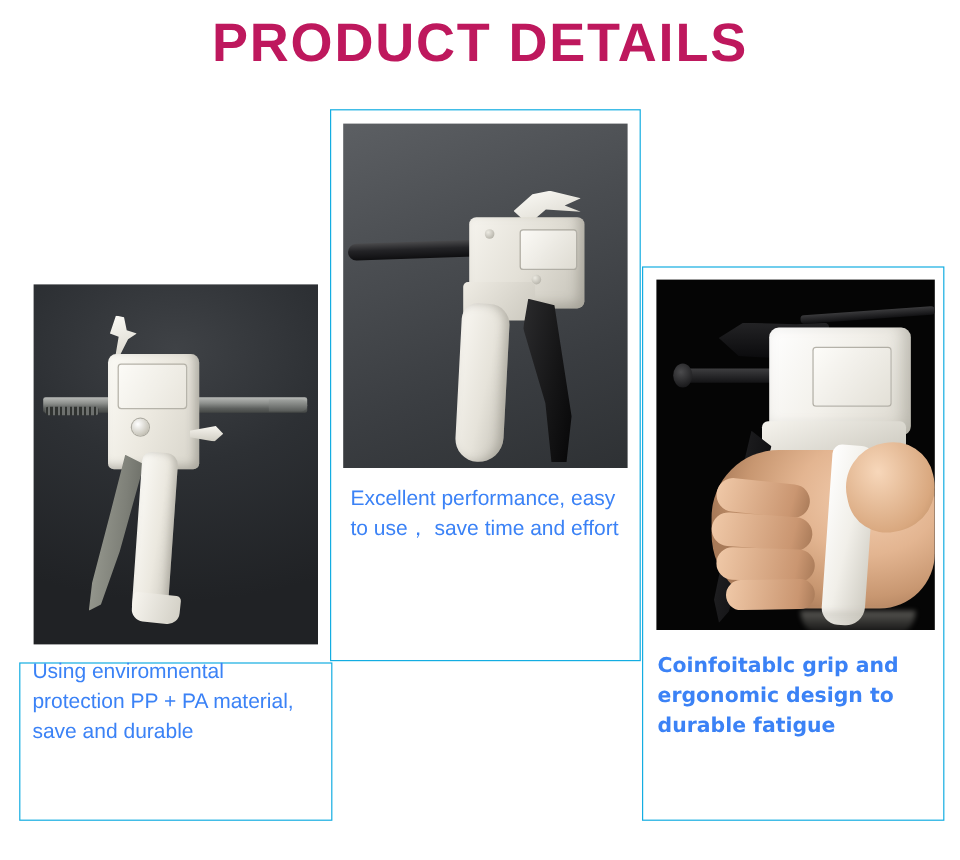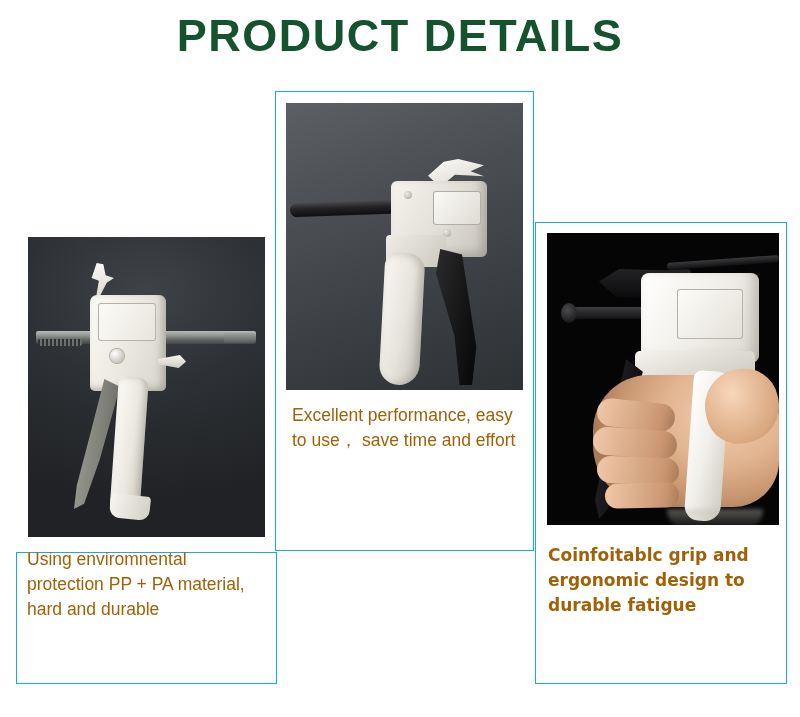--- a/index.html
+++ b/index.html
@@ -15,21 +15,21 @@
     font-family: "Liberation Sans", sans-serif;
   }
 
   
   .page-title {
     position: absolute;
     top: 8px;
     left: 0;
     width: 800px;
     text-align: center;
-    color: #14532d;
+    color: #be185d;
     font-family: "Liberation Sans", sans-serif;
     font-weight: bold;
     font-size: 45px;
     letter-spacing: 1.5px;
     line-height: 56px;
     white-space: nowrap;
   }
 
   
   .panel {
@@ -60,21 +60,21 @@
     background:
       linear-gradient(160deg, #5c5f63 0%, #4a4d51 35%, #3a3d41 70%, #2e3134 100%);
   }
   .bg-black {
     background: #050505;
   }
 
   
   .caption {
     position: absolute;
-    color: #a16207;
+    color: #3b82f6;
   }
   .caption-left {
     left: 27px;
     top: 547px;
     width: 240px;
     font-family: "Liberation Sans", sans-serif;
     font-size: 17.5px;
     line-height: 25px;
   }
   .caption-middle {
@@ -344,17 +344,17 @@
     <div class="r-finger r-f1"></div>
     <div class="r-finger r-f2"></div>
     <div class="r-finger r-f3"></div>
     <div class="r-finger r-f4"></div>
     <div class="r-grip"></div>
     <div class="r-thumb"></div>
     <div class="r-reflect"></div>
   </div>
 </div>
 
-<div class="caption caption-left">Using enviromnental protection PP + PA material, hard and durable</div>
+<div class="caption caption-left">Using enviromnental protection PP + PA material, save and durable</div>
 
 <div class="caption caption-middle">Excellent performance, easy to use，  save time and effort</div>
 
 <div class="caption caption-right">Coinfoitablc grip and ergonomic design to durable fatigue</div>
 
 </body></html>

